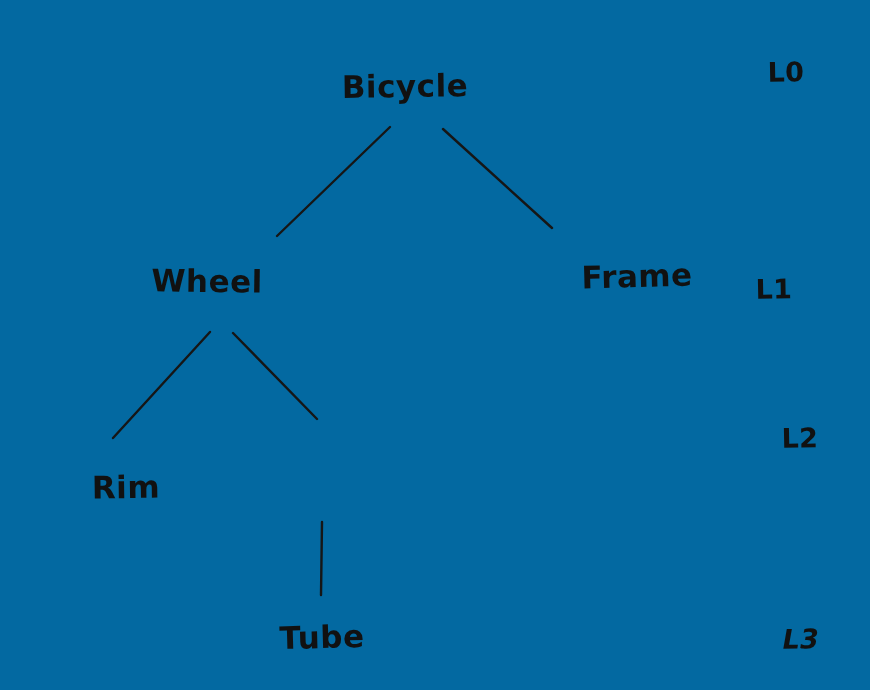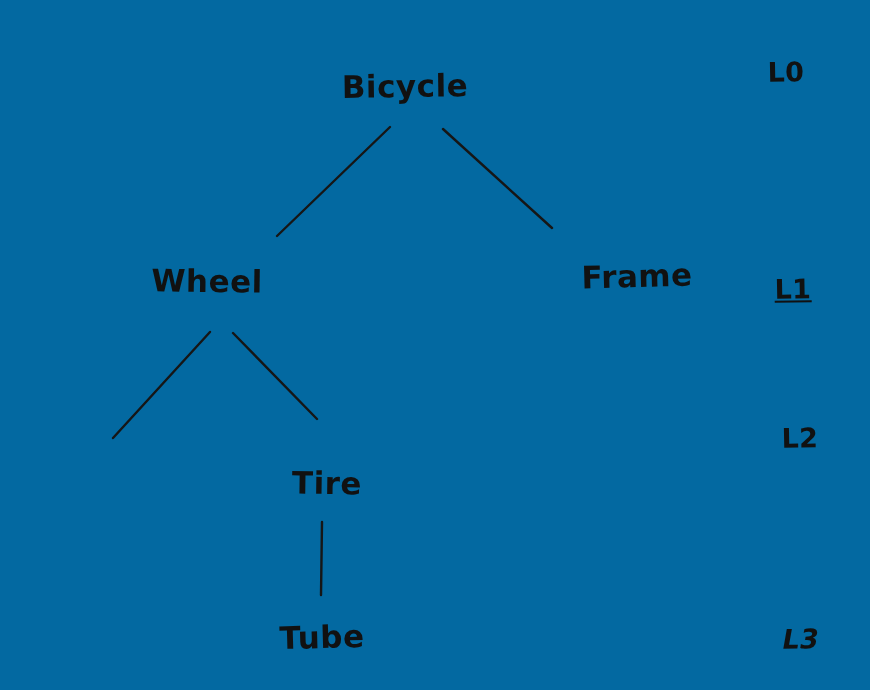--- a/index.html
+++ b/index.html
@@ -54,21 +54,21 @@
     <line x1="390" y1="127" x2="277" y2="236"></line>
     <line x1="443" y1="129" x2="552" y2="228"></line>
     <line x1="210" y1="332" x2="113" y2="438"></line>
     <line x1="233" y1="333" x2="317" y2="419"></line>
     <line x1="322" y1="522" x2="321" y2="595"></line>
   </svg>
 
   <div class="node" style="left:405px; top:86px;">Bicycle</div>
   <div class="node r1" style="left:207px; top:281px;">Wheel</div>
   <div class="node r2" style="left:637px; top:276px;">Frame</div>
-  <div class="node r1" style="left:327px; top:483px;">Tire</div>
+  <div class="node" style="left:126px; top:487px;">Rim</div>
   <div class="node r2" style="left:322px; top:637px;">Tube</div>
 
   <div class="level-label" style="left:786px; top:72px;">L0</div>
-  <div class="level-label" style="left:793px; top:289px;text-decoration:underline;">L1</div>
+  <div class="level-label" style="left:774px; top:289px;">L1</div>
   <div class="level-label" style="left:800px; top:438px;">L2</div>
   <div class="level-label" style="left:801px; top:639px;font-style:italic;">L3</div>
 
 </div>
 
 </body></html>

